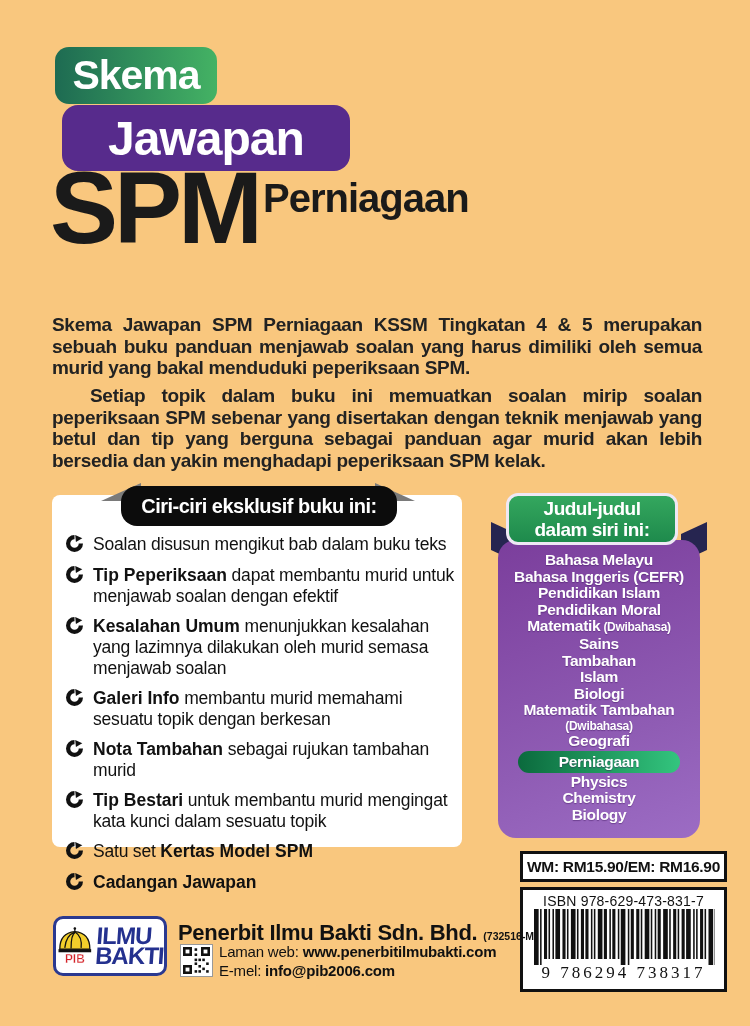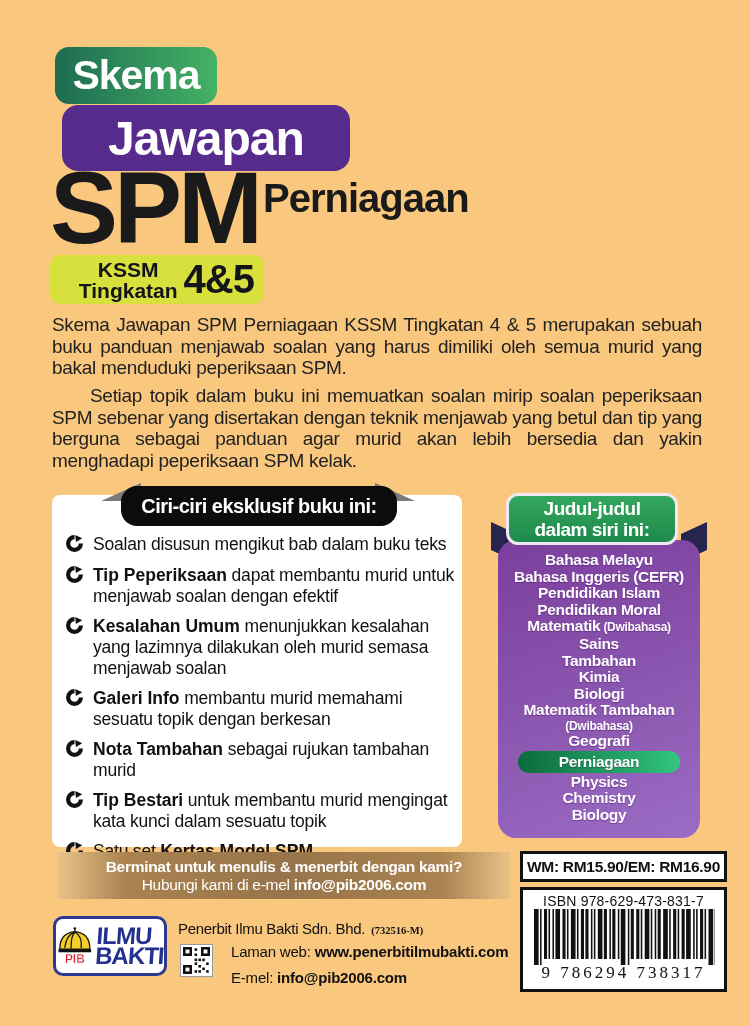--- a/index.html
+++ b/index.html
@@ -20,21 +20,21 @@
   .spm-subject{left:263px;top:176px;font-size:40px;font-weight:bold;letter-spacing:-1px;color:#1a1a1a;}
   .kssm-badge{left:50px;top:255px;width:214px;height:49px;border-radius:10px;background:#D7E03C;
     display:flex;align-items:center;justify-content:flex-end;padding-right:10px;box-sizing:border-box;gap:6px;}
   .kssm-col{display:flex;flex-direction:column;align-items:center;line-height:1;}
   .kssm-col .l1{font-weight:bold;font-size:21px;color:#15141a;}
   .kssm-col .l2{font-weight:bold;font-size:21px;color:#15141a;}
   .kssm-grades{font-weight:bold;font-size:40px;color:#15141a;letter-spacing:-1px;}
 
   
   .para{left:52px;width:650px;text-align:justify;font-size:19px;line-height:21.5px;
-    font-weight:normal;letter-spacing:-0.3px;color:#222;}
+    font-weight:bold;letter-spacing:-0.3px;color:#222;}
   .para1{top:314px;}
   .para2{top:385px;text-indent:38px;}
 
   
   .features-box{left:52px;top:495px;width:410px;height:352px;background:#fff;border-radius:8px;}
   .fold{width:40px;height:18px;background:#7a7a7a;top:483px;}
   .fold.left{left:101px;clip-path:polygon(0 100%,100% 0,100% 100%);}
   .fold.right{left:375px;clip-path:polygon(0 0,100% 100%,0 100%);}
   .features-pill{left:121px;top:486px;width:276px;height:40px;background:#0c0c0c;border-radius:16px;
     display:flex;align-items:center;justify-content:center;z-index:3;}
@@ -79,48 +79,41 @@
     box-sizing:border-box;display:flex;flex-direction:column;align-items:center;padding-top:3px;}
   .isbn-label{font-size:14px;color:#111;letter-spacing:0.2px;}
   .isbn-digits{font-size:17px;color:#111;letter-spacing:3px;margin-top:-2px;font-family:Liberation Serif, serif;}
 
   
   .pub-logo{left:53px;top:916px;width:114px;height:60px;background:#fff;border:3px solid #2B3990;
     border-radius:10px;box-sizing:border-box;display:flex;align-items:center;justify-content:center;gap:2px;}
   .pub-logo .wordmark{display:flex;flex-direction:column;line-height:0.82;transform:skewX(-4deg);}
   .pub-logo .wordmark span{color:#24318F;font-weight:bold;font-size:24px;letter-spacing:-1px;}
   .pub-name{left:178px;top:920px;display:flex;align-items:baseline;gap:6px;}
-  .pub-name .nm{font-weight:normal;font-size:15px;letter-spacing:-0.3px;color:#111;}
-  .pub-name .reg{font-weight:bold;font-size:10.5px;color:#111;font-family:Liberation Serif, serif;}
+  .pub-name .nm{font-weight:bold;font-size:22px;letter-spacing:-0.3px;color:#111;}
+  .pub-name .reg{font-weight:bold;font-size:10.5px;color:#111;}
   .pub-qr{left:180px;top:944px;width:31px;height:31px;background:#fff;border:1px solid #999;
     display:flex;align-items:center;justify-content:center;}
-  .pub-lines{left:219px;top:943px;display:flex;flex-direction:column;gap:9px;margin-left:12px;}
+  .pub-lines{left:219px;top:943px;display:flex;flex-direction:column;gap:2px;}
   .pub-lines .ln{font-size:15px;color:#111;letter-spacing:-0.2px;}
   .pub-lines .ln b{font-weight:bold;}
 </style>
 </head>
 <body>
 
 <div class="page">
 
   <div class="abs skema-badge">
     <span>Skema</span>
   </div>
   <div class="abs jawapan-badge">
     <span>Jawapan</span>
   </div>
   <div class="abs spm-title">SPM</div>
   <div class="abs spm-subject">Perniagaan</div>
-  <div class="abs kssm-badge">
-    <div class="kssm-col">
-      <span class="l1">KSSM</span>
-      <span class="l2">Tingkatan</span>
-    </div>
-    <span class="kssm-grades">4&amp;5</span>
-  </div>
 
   <div class="abs para para1">Skema Jawapan SPM Perniagaan KSSM Tingkatan 4 &amp; 5 merupakan sebuah buku panduan menjawab soalan yang harus dimiliki oleh semua murid yang bakal menduduki peperiksaan SPM.</div>
   <div class="abs para para2">Setiap topik dalam buku ini memuatkan soalan mirip soalan peperiksaan SPM sebenar yang disertakan dengan teknik menjawab yang betul dan tip yang berguna sebagai panduan agar murid akan lebih bersedia dan yakin menghadapi peperiksaan SPM kelak.</div>
 
   <div class="abs features-box"></div>
   <div class="abs fold left"></div>
   <div class="abs fold right"></div>
   <div class="abs features-pill">
     <span>Ciri-ciri eksklusif buku ini:</span>
   </div>
@@ -191,35 +184,31 @@
     <span>dalam siri ini:</span>
   </div>
   <div class="abs series-list" id="series-list">
       <div class="series-item">Bahasa Melayu</div>
       <div class="series-item">Bahasa Inggeris (CEFR)</div>
       <div class="series-item">Pendidikan Islam</div>
       <div class="series-item">Pendidikan Moral</div>
       <div class="series-item">Matematik<span class="suffix"> (Dwibahasa)</span></div>
       <div class="series-item">Sains</div>
       <div class="series-item">Tambahan</div>
-      <div class="series-item">Kimia</div>
+      <div class="series-item">Islam</div>
       <div class="series-item">Biologi</div>
       <div class="series-item">Matematik Tambahan</div>
       <div class="series-item small">(Dwibahasa)</div>
       <div class="series-item">Geografi</div>
       <div class="series-item highlight">Perniagaan</div>
       <div class="series-item">Physics</div>
       <div class="series-item">Chemistry</div>
       <div class="series-item">Biology</div>
     </div>
 
-  <div class="abs contact-strip">
-    <span class="c1">Berminat untuk menulis &amp; menerbit dengan kami?</span>
-    <span class="c2"><span>Hubungi kami di e-mel </span><b>info@pib2006.com</b></span>
-  </div>
 
   <div class="abs price-box">
     <span>WM: RM15.90/EM: RM16.90</span>
   </div>
   <div class="abs isbn-box">
     <span class="isbn-label">ISBN 978-629-473-831-7</span>
     <svg id="barcode" width="183" height="56" viewBox="0 0 183 56">
         <rect x="2" y="0" width="4.65" height="56" fill="#111"></rect>
         <rect x="8.05" y="0" width="1.55" height="56" fill="#111"></rect>
         <rect x="12" y="0" width="3.1" height="50" fill="#111"></rect>

